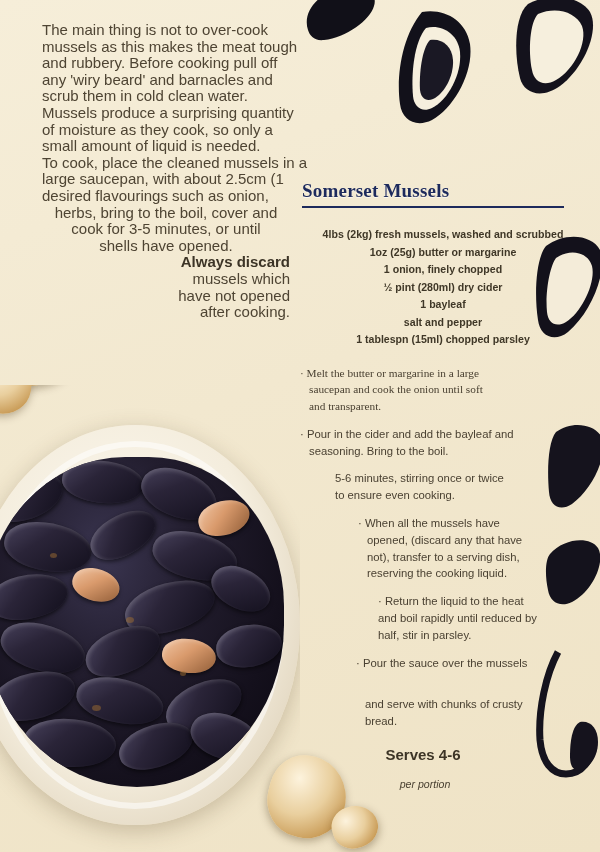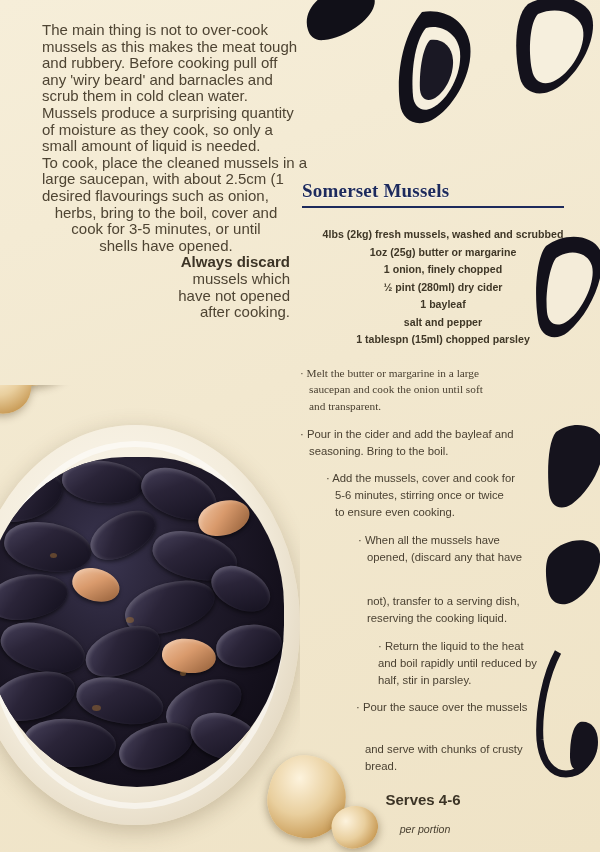--- a/index.html
+++ b/index.html
@@ -295,29 +295,28 @@
         <span class="ln" style="padding-left:9px;">saucepan and cook the onion until soft</span>
         <span class="ln" style="padding-left:9px;">and transparent.</span>
       </div>
 
       <div class="step" style="padding-left:0px;">
         <span class="ln"><span>·</span> <span>Pour in the cider and add the bayleaf and</span></span>
         <span class="ln" style="padding-left:9px;">seasoning. Bring to the boil.</span>
       </div>
 
       <div class="step" style="padding-left:26px;">
-        <span class="ln"><span>·</span> <span>Add the mussels, cover and cook for</span></span>
         <span class="ln" style="padding-left:9px;">5-6 minutes, stirring once or twice</span>
         <span class="ln" style="padding-left:9px;">to ensure even cooking.</span>
       </div>
 
       <div class="step" style="padding-left:58px;">
         <span class="ln"><span>·</span> <span>When all the mussels have</span></span>
         <span class="ln" style="padding-left:9px;">opened, (discard any that have</span>
-        <span class="ln" style="padding-left:9px;margin-top:28px;">not), transfer to a serving dish,</span>
+        <span class="ln" style="padding-left:9px;">not), transfer to a serving dish,</span>
         <span class="ln" style="padding-left:9px;">reserving the cooking liquid.</span>
       </div>
 
       <div class="step" style="padding-left:78px;">
         <span class="ln"><span>·</span> <span>Return the liquid to the heat</span></span>
         <span class="ln" style="padding-left:-4px;">and boil rapidly until reduced by</span>
         <span class="ln" style="padding-left:0px;">half, stir in parsley.</span>
       </div>
 
       <div class="step" style="padding-left:56px;">

